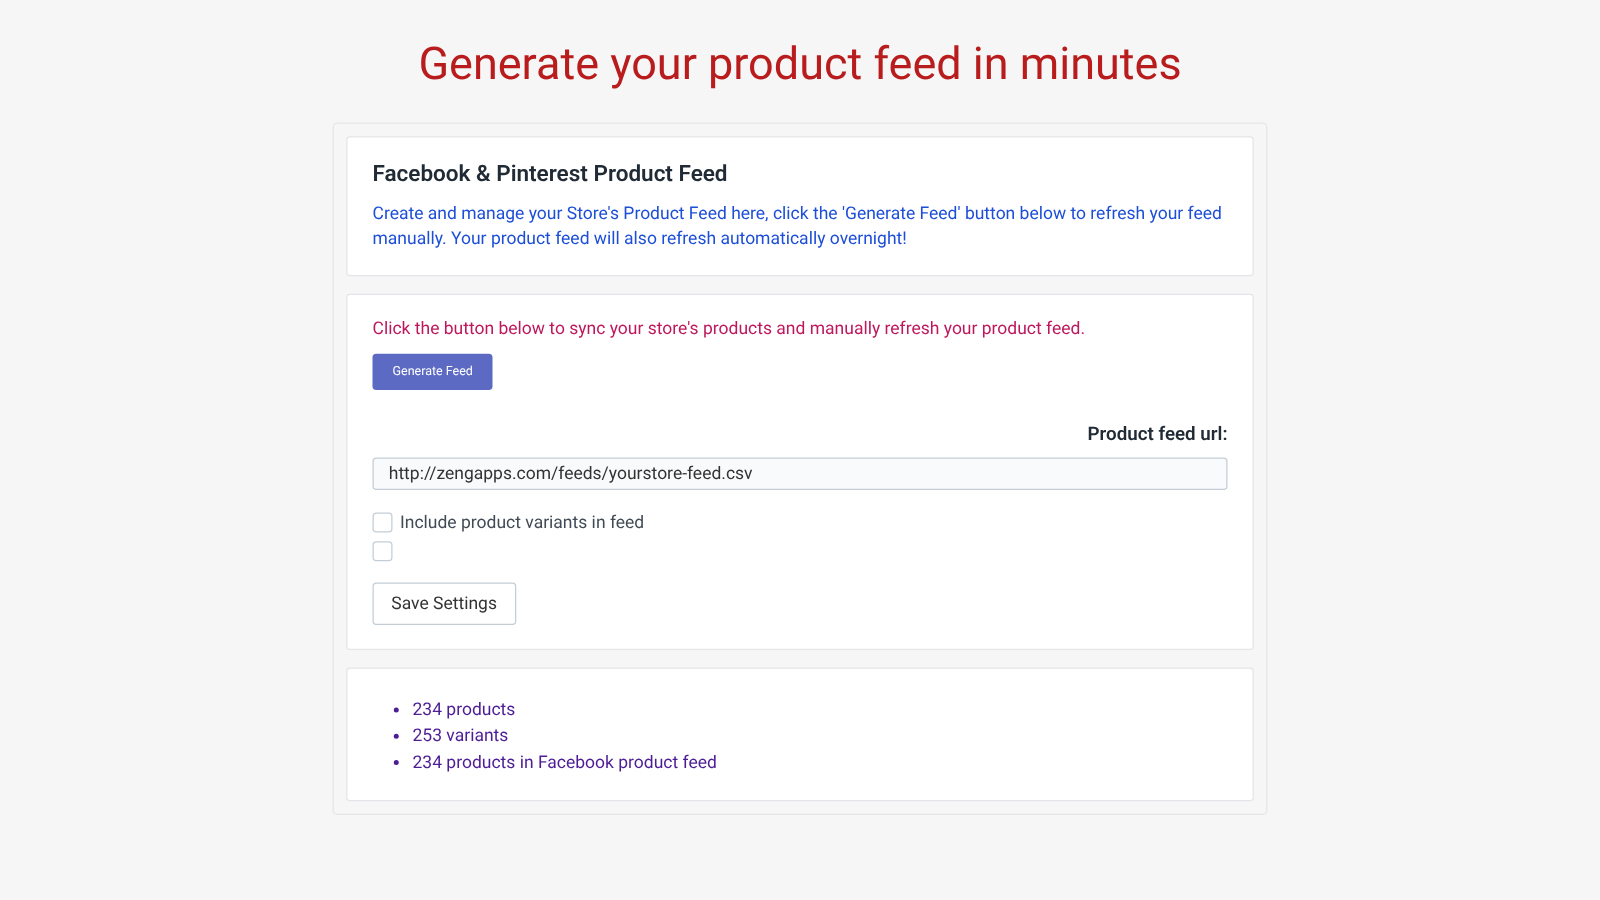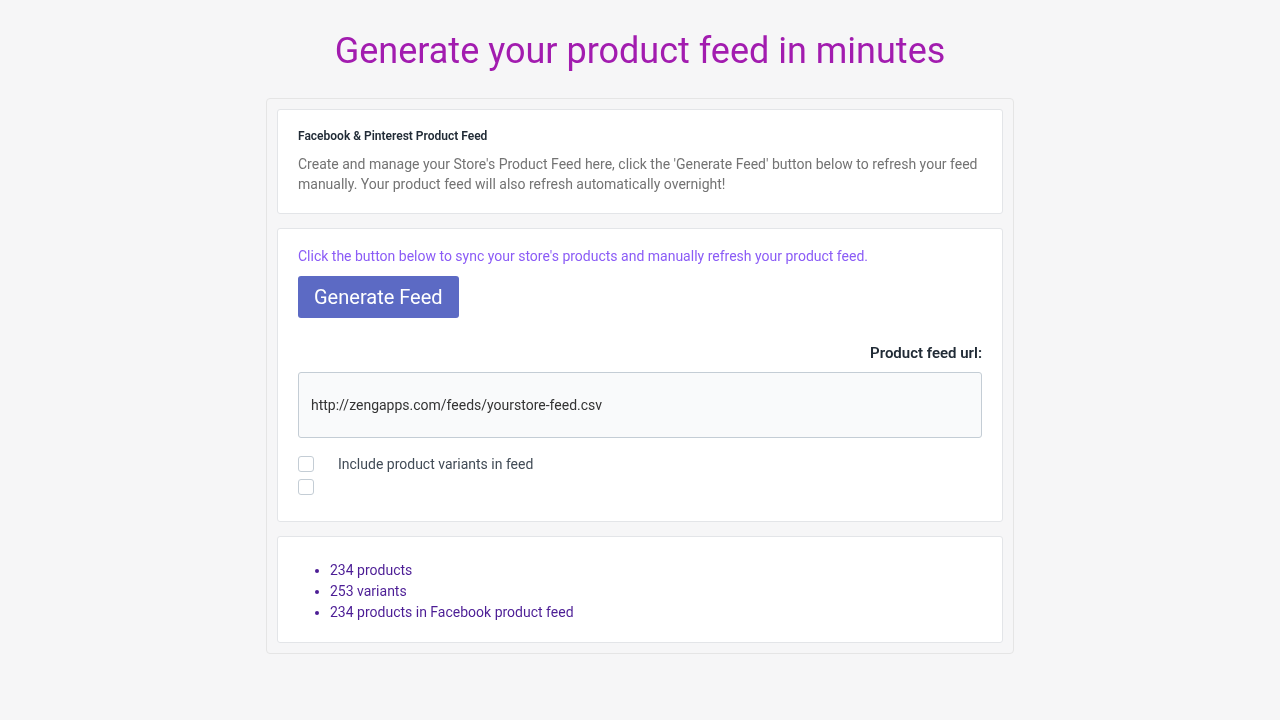--- a/index.html
+++ b/index.html
@@ -11,21 +11,21 @@
       font-family: -apple-system, BlinkMacSystemFont, "Segoe UI", Roboto, Helvetica, Arial, sans-serif;
       background: #f6f6f7;
       width: 1280px;
       height: 720px;
       color: #212b36;
     }
     .page-title {
       text-align: center;
       font-size: 36px;
       font-weight: 400;
-      color: #a21caf;
+      color: #b91c1c;
       padding: 30px 0 26px 0;
     }
     .container {
       width: 748px;
       margin: 0 auto;
       border: 1px solid #e5e5e5;
       border-radius: 4px;
       padding: 10px;
       background: #f6f6f7;
     }
@@ -33,71 +33,71 @@
       background: #fff;
       border: 1px solid #e3e5e8;
       border-radius: 3px;
       padding: 19px 20px;
       margin-bottom: 14px;
     }
     .card:last-child {
       margin-bottom: 0;
     }
     .card-title {
-      font-size: 12px;
+      font-size: 18px;
       font-weight: 600;
       color: #212b36;
       margin-bottom: 12px;
     }
     .card-text {
       font-size: 14px;
-      color: #737373;
+      color: #1d4ed8;
       line-height: 1.4;
     }
     .sub-text {
       font-size: 14px;
-      color: #8b5cf6;
+      color: #be185d;
       margin-bottom: 12px;
     }
     .btn-primary {
       display: inline-block;
       background: #5c6ac4;
       color: #fff;
       border: none;
       border-radius: 3px;
       padding: 9px 16px;
-      font-size: 20px;
+      font-size: 10px;
       cursor: pointer;
       font-family: inherit;
       margin-bottom: 18px;
     }
     .section-label {
       font-size: 15px;
       font-weight: 600;
       color: #212b36;
       margin-top: 8px;
       margin-bottom: 10px;
       text-align: right;
     }
     .url-input {
       width: 100%;
-      padding: 24px 12px;
+      padding: 4px 12px;
       border: 1px solid #c4cdd5;
       border-radius: 3px;
       font-size: 14px;
       background: #f9fafb;
       color: #333;
       font-family: inherit;
       margin-bottom: 18px;
     }
     .checkbox-row {
       display: flex;
       align-items: center;
       margin-bottom: 7px;
-      gap: 24px;
+      gap: 6px;
     }
     .checkbox {
       width: 16px;
       height: 16px;
       border: 1px solid #c4cdd5;
       border-radius: 3px;
       background: #fff;
       cursor: pointer;
       flex-shrink: 0;
     }
@@ -149,20 +149,21 @@
 
     <div class="checkbox-row">
       <div class="checkbox"></div>
       <span class="checkbox-label">Include product variants in feed</span>
     </div>
 
     <div class="checkbox-row">
       <div class="checkbox"></div>
     </div>
 
+    <button class="btn-secondary">Save Settings</button>
   </div>
 
   <div class="card">
     <ul class="stats-list">
       <li>234 products</li>
       <li>253 variants</li>
       <li>234 products in Facebook product feed</li>
     </ul>
   </div>
 

